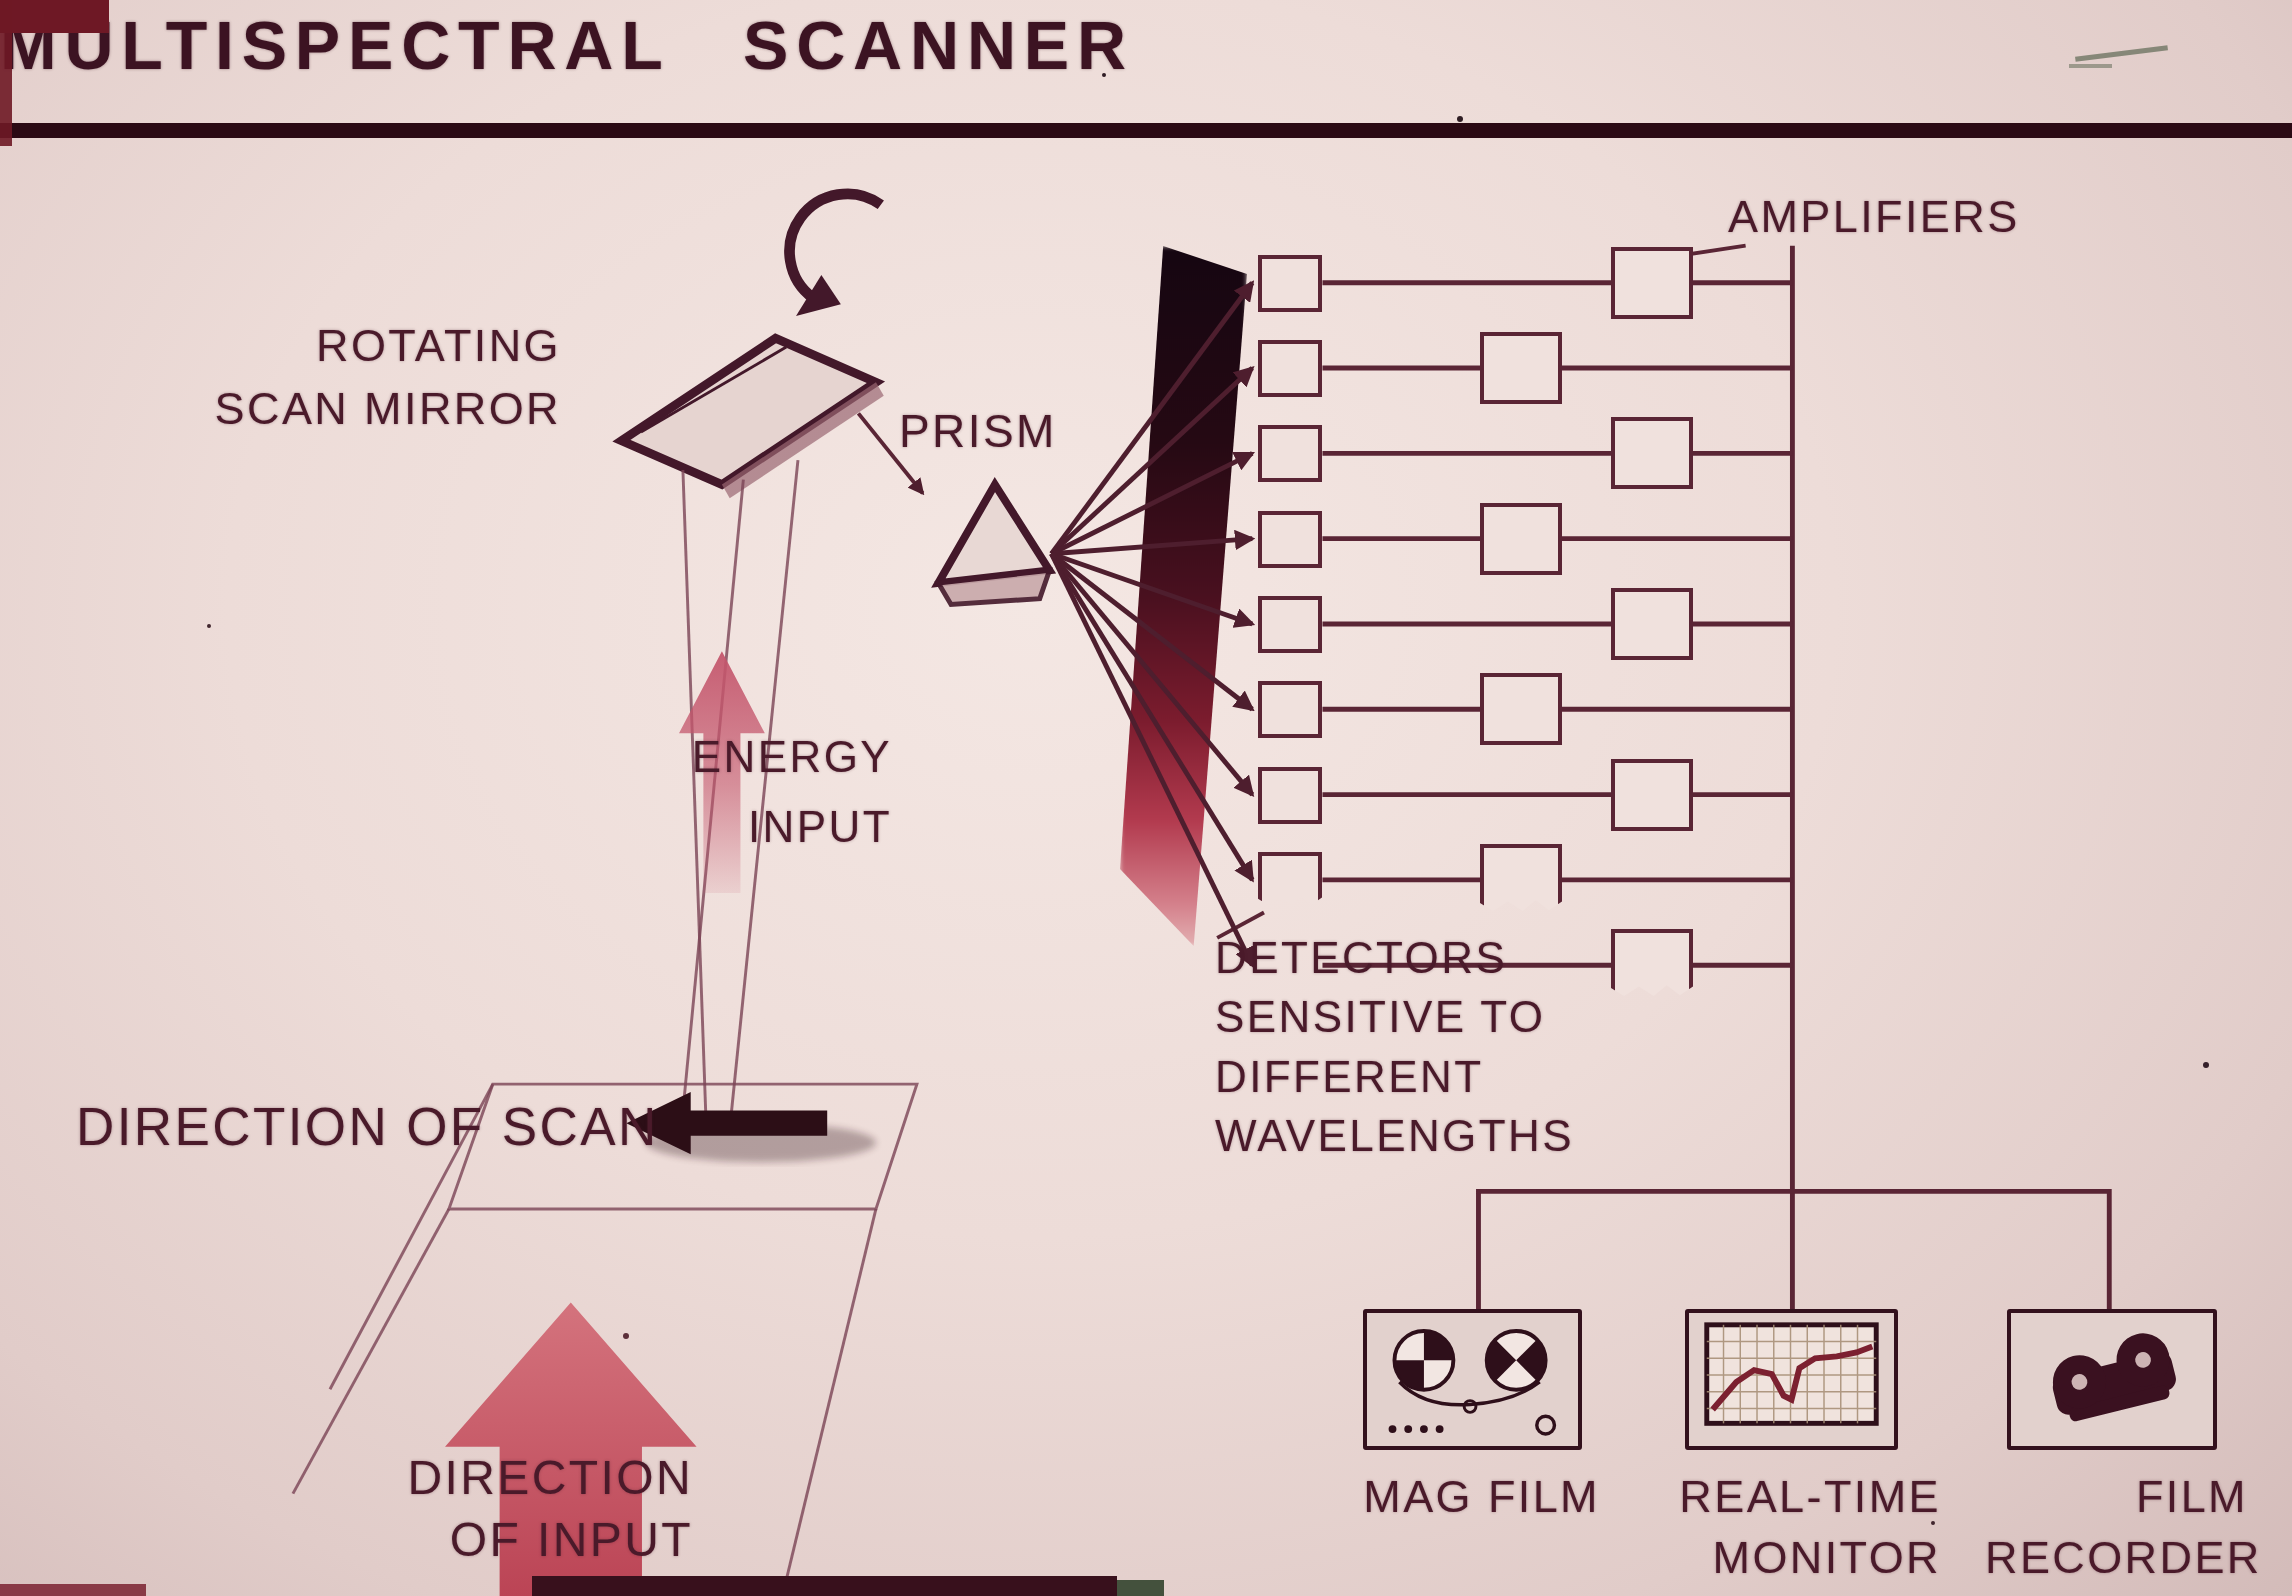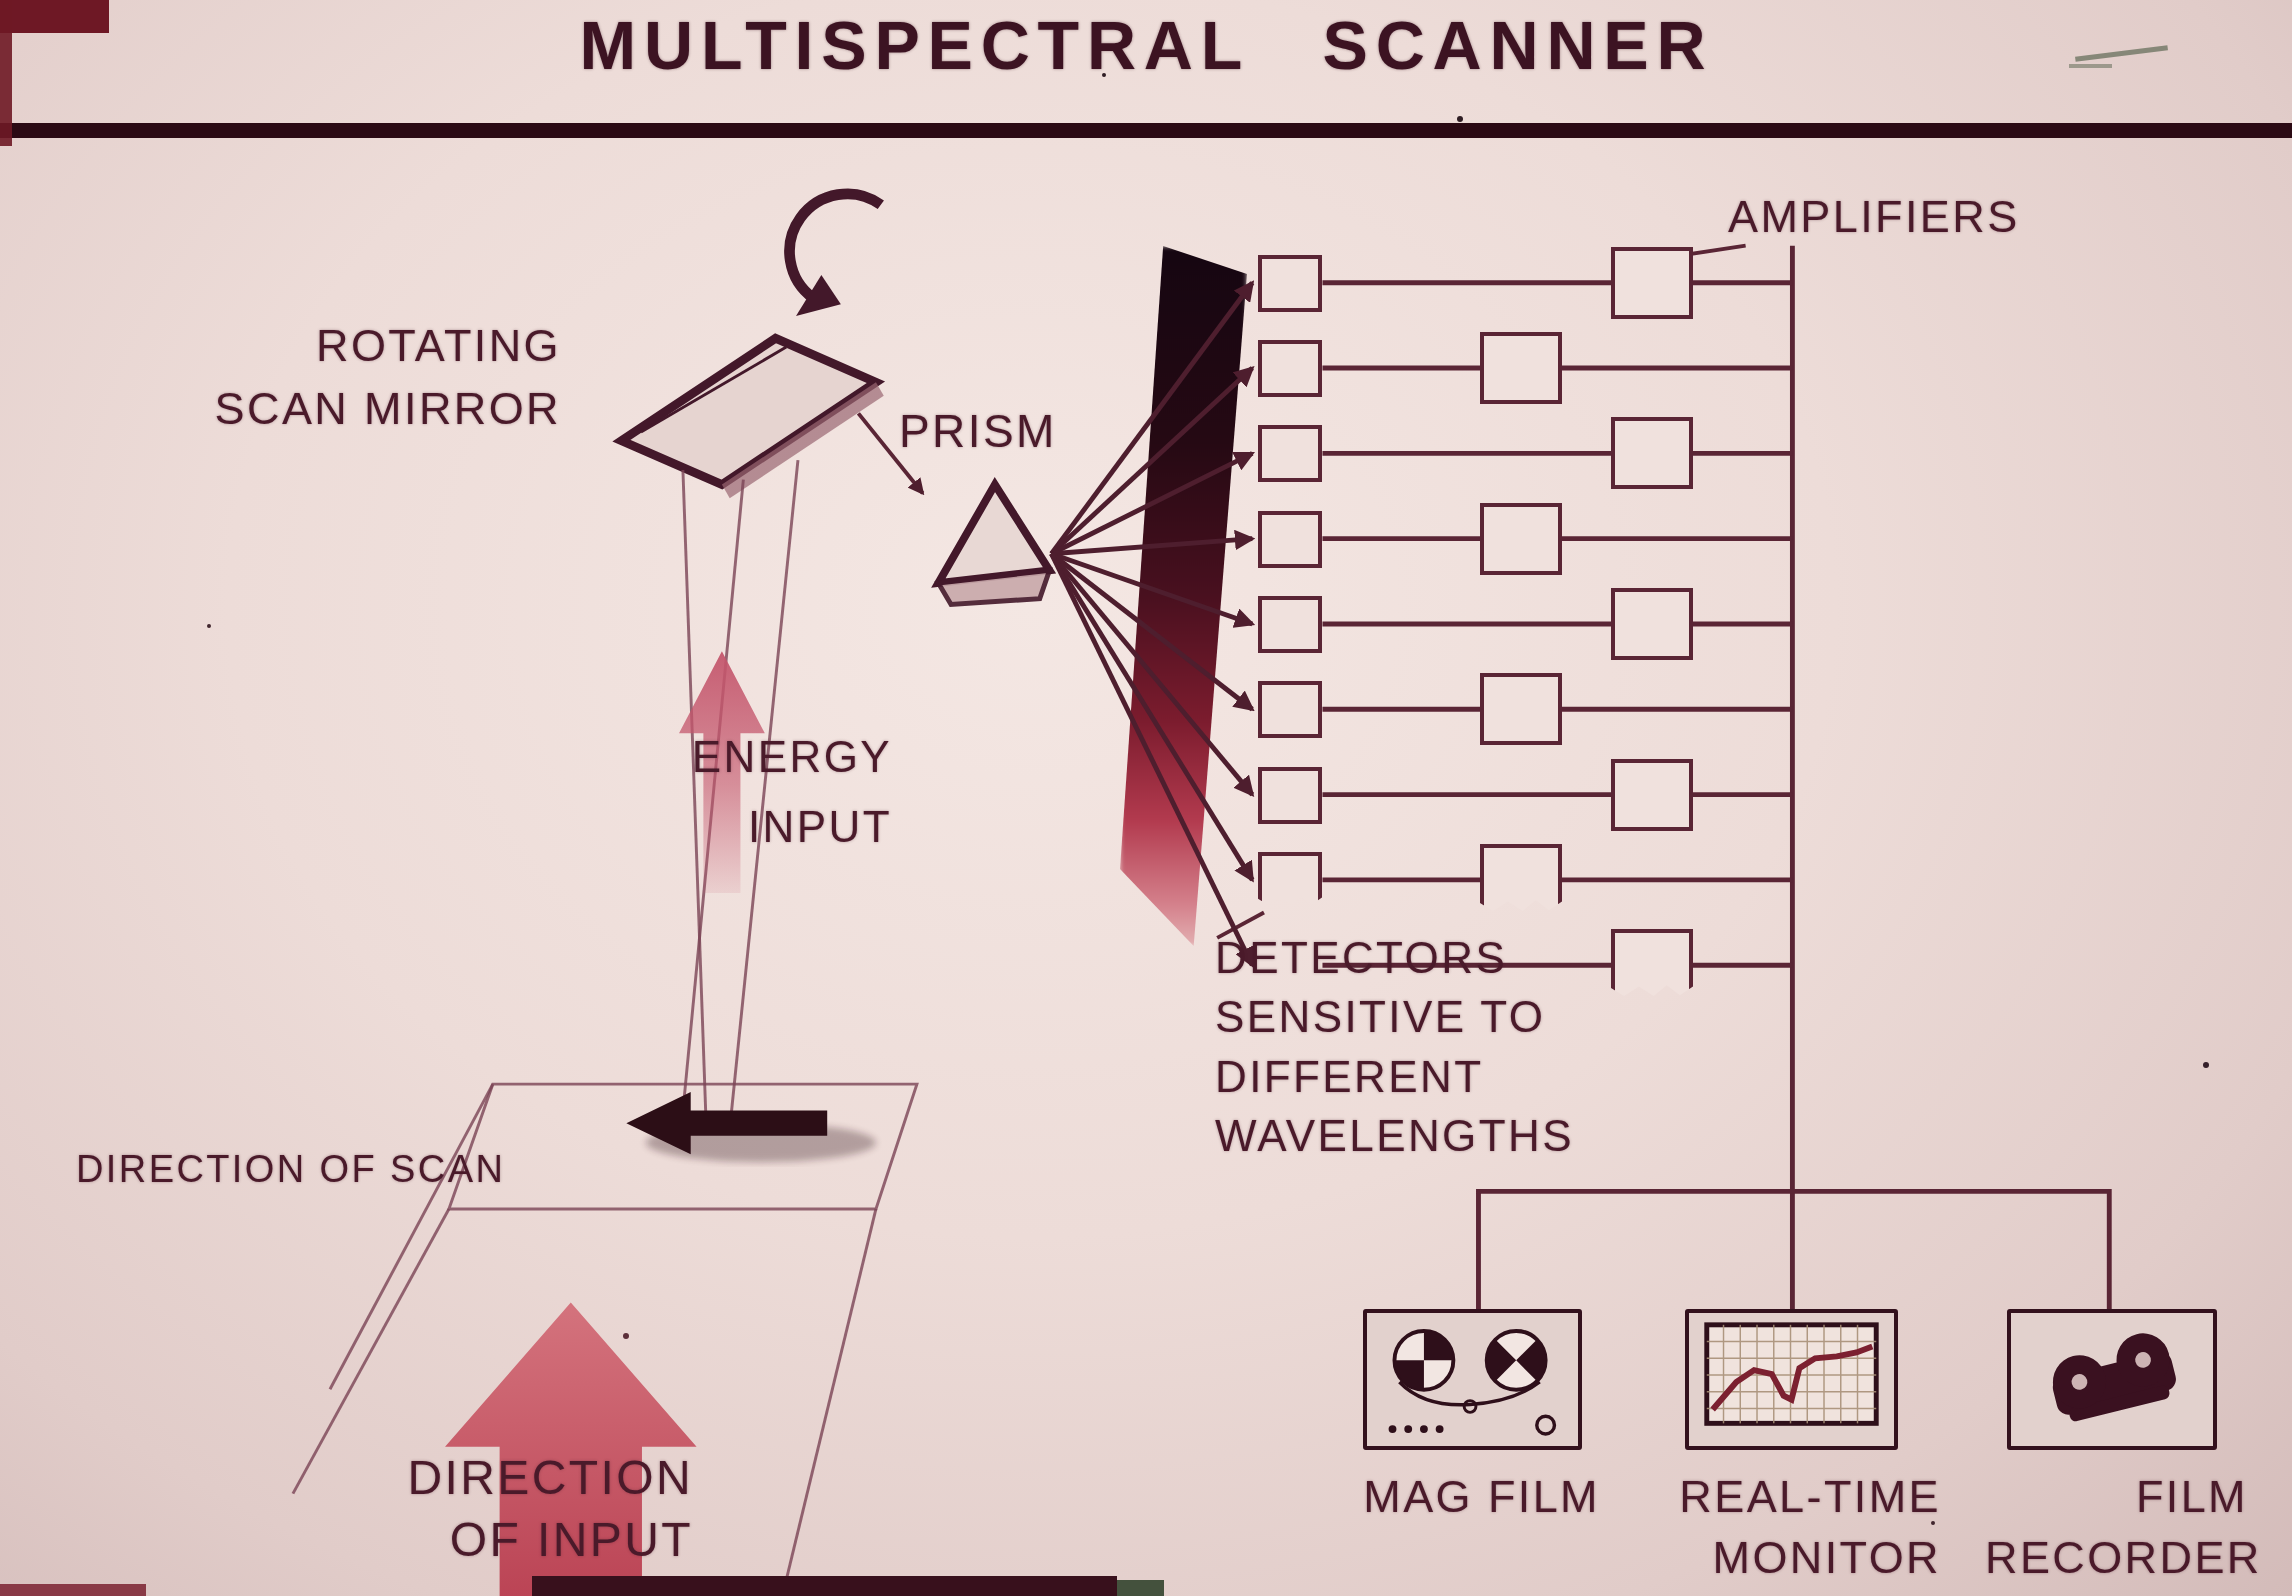--- a/index.html
+++ b/index.html
@@ -18,21 +18,21 @@
   .fan{stroke:#4e1e2e;stroke-width:5}
   .wire{stroke:#5a2535;stroke-width:5}
   .thin{stroke:#7a4455;stroke-width:3;opacity:.8;fill:none}
   .pointer{stroke:#5a2535;stroke-width:4}
   .sbox{position:absolute;z-index:4;background:#f0e1dd;border:4.9px solid #5a2535}
   .torn{clip-path:polygon(0 0,100% 0,100% 80%,84% 92%,68% 78%,52% 93%,34% 80%,16% 93%,0 82%)}
   .lbl{position:absolute;z-index:6;font-weight:400;letter-spacing:2.4px;color:var(--ink);
        text-shadow:0 0 2.9px rgba(74,26,42,.38);white-space:nowrap}
   .center{text-align:right}
   .ln{display:block}
-  .title{position:absolute;z-index:6;left:0;top:5.9px;width:100%;text-align:center;
+  .title{position:absolute;z-index:6;left:0;top:5.9px;width:100%;
          font-size:68px;font-weight:700;letter-spacing:7.8px;word-spacing:47px;
          color:#3c1322;text-shadow:0 0 2.9px rgba(60,19,34,.45)}
   .rule{position:absolute;z-index:6;left:0;top:123px;width:100%;height:14.6px;background:#2b0a14}
   .device{position:absolute;z-index:5;background:#e2d1cd;border:4.9px solid #33111d;border-radius:2.9px}
   .device svg{width:100%;height:100%;display:block}
   .artifact{position:absolute;z-index:8}
   .specks{position:absolute;z-index:8;left:0;top:0;width:3.9px;height:3.9px;border-radius:50%;background:transparent;
     box-shadow:1458px 117px 0 1px #2f1d24, 207px 624px 0 0 #41262e, 2204px 1063px 0 1px #35202a,
                1102px 73px 0 0 #2f1d24, 624px 1334px 0 1px #5c2f3a, 1931px 1521px 0 0 #41262e}
 </style>
@@ -130,21 +130,21 @@
     <span class="ln">SCAN MIRROR</span>
   </div>
 
   <div class="lbl" style="left:899px;top:404px;font-size:46px">PRISM</div>
 
   <div class="lbl center" style="left:551px;top:722px;width:341px;font-size:44px;line-height:1.6">
     <span class="ln">ENERGY</span>
     <span class="ln">INPUT</span>
   </div>
 
-  <div class="lbl" style="left:76px;top:1148px;font-size:38px">DIRECTION OF SCAN</div>
+  <div class="lbl" style="left:76px;top:1096px;font-size:53px">DIRECTION OF SCAN</div>
 
   <div class="lbl center" style="left:371px;top:1447px;width:322px;font-size:48px;line-height:1.3">
     <span class="ln">DIRECTION</span>
     <span class="ln">OF INPUT</span>
   </div>
 
   <div class="lbl" style="left:1728px;top:191px;font-size:45px">AMPLIFIERS</div>
 
   <div class="lbl" style="left:1215px;top:928px;font-size:44px;line-height:1.35;white-space:normal;width:468px">
     <span class="ln">DETECTORS</span>

